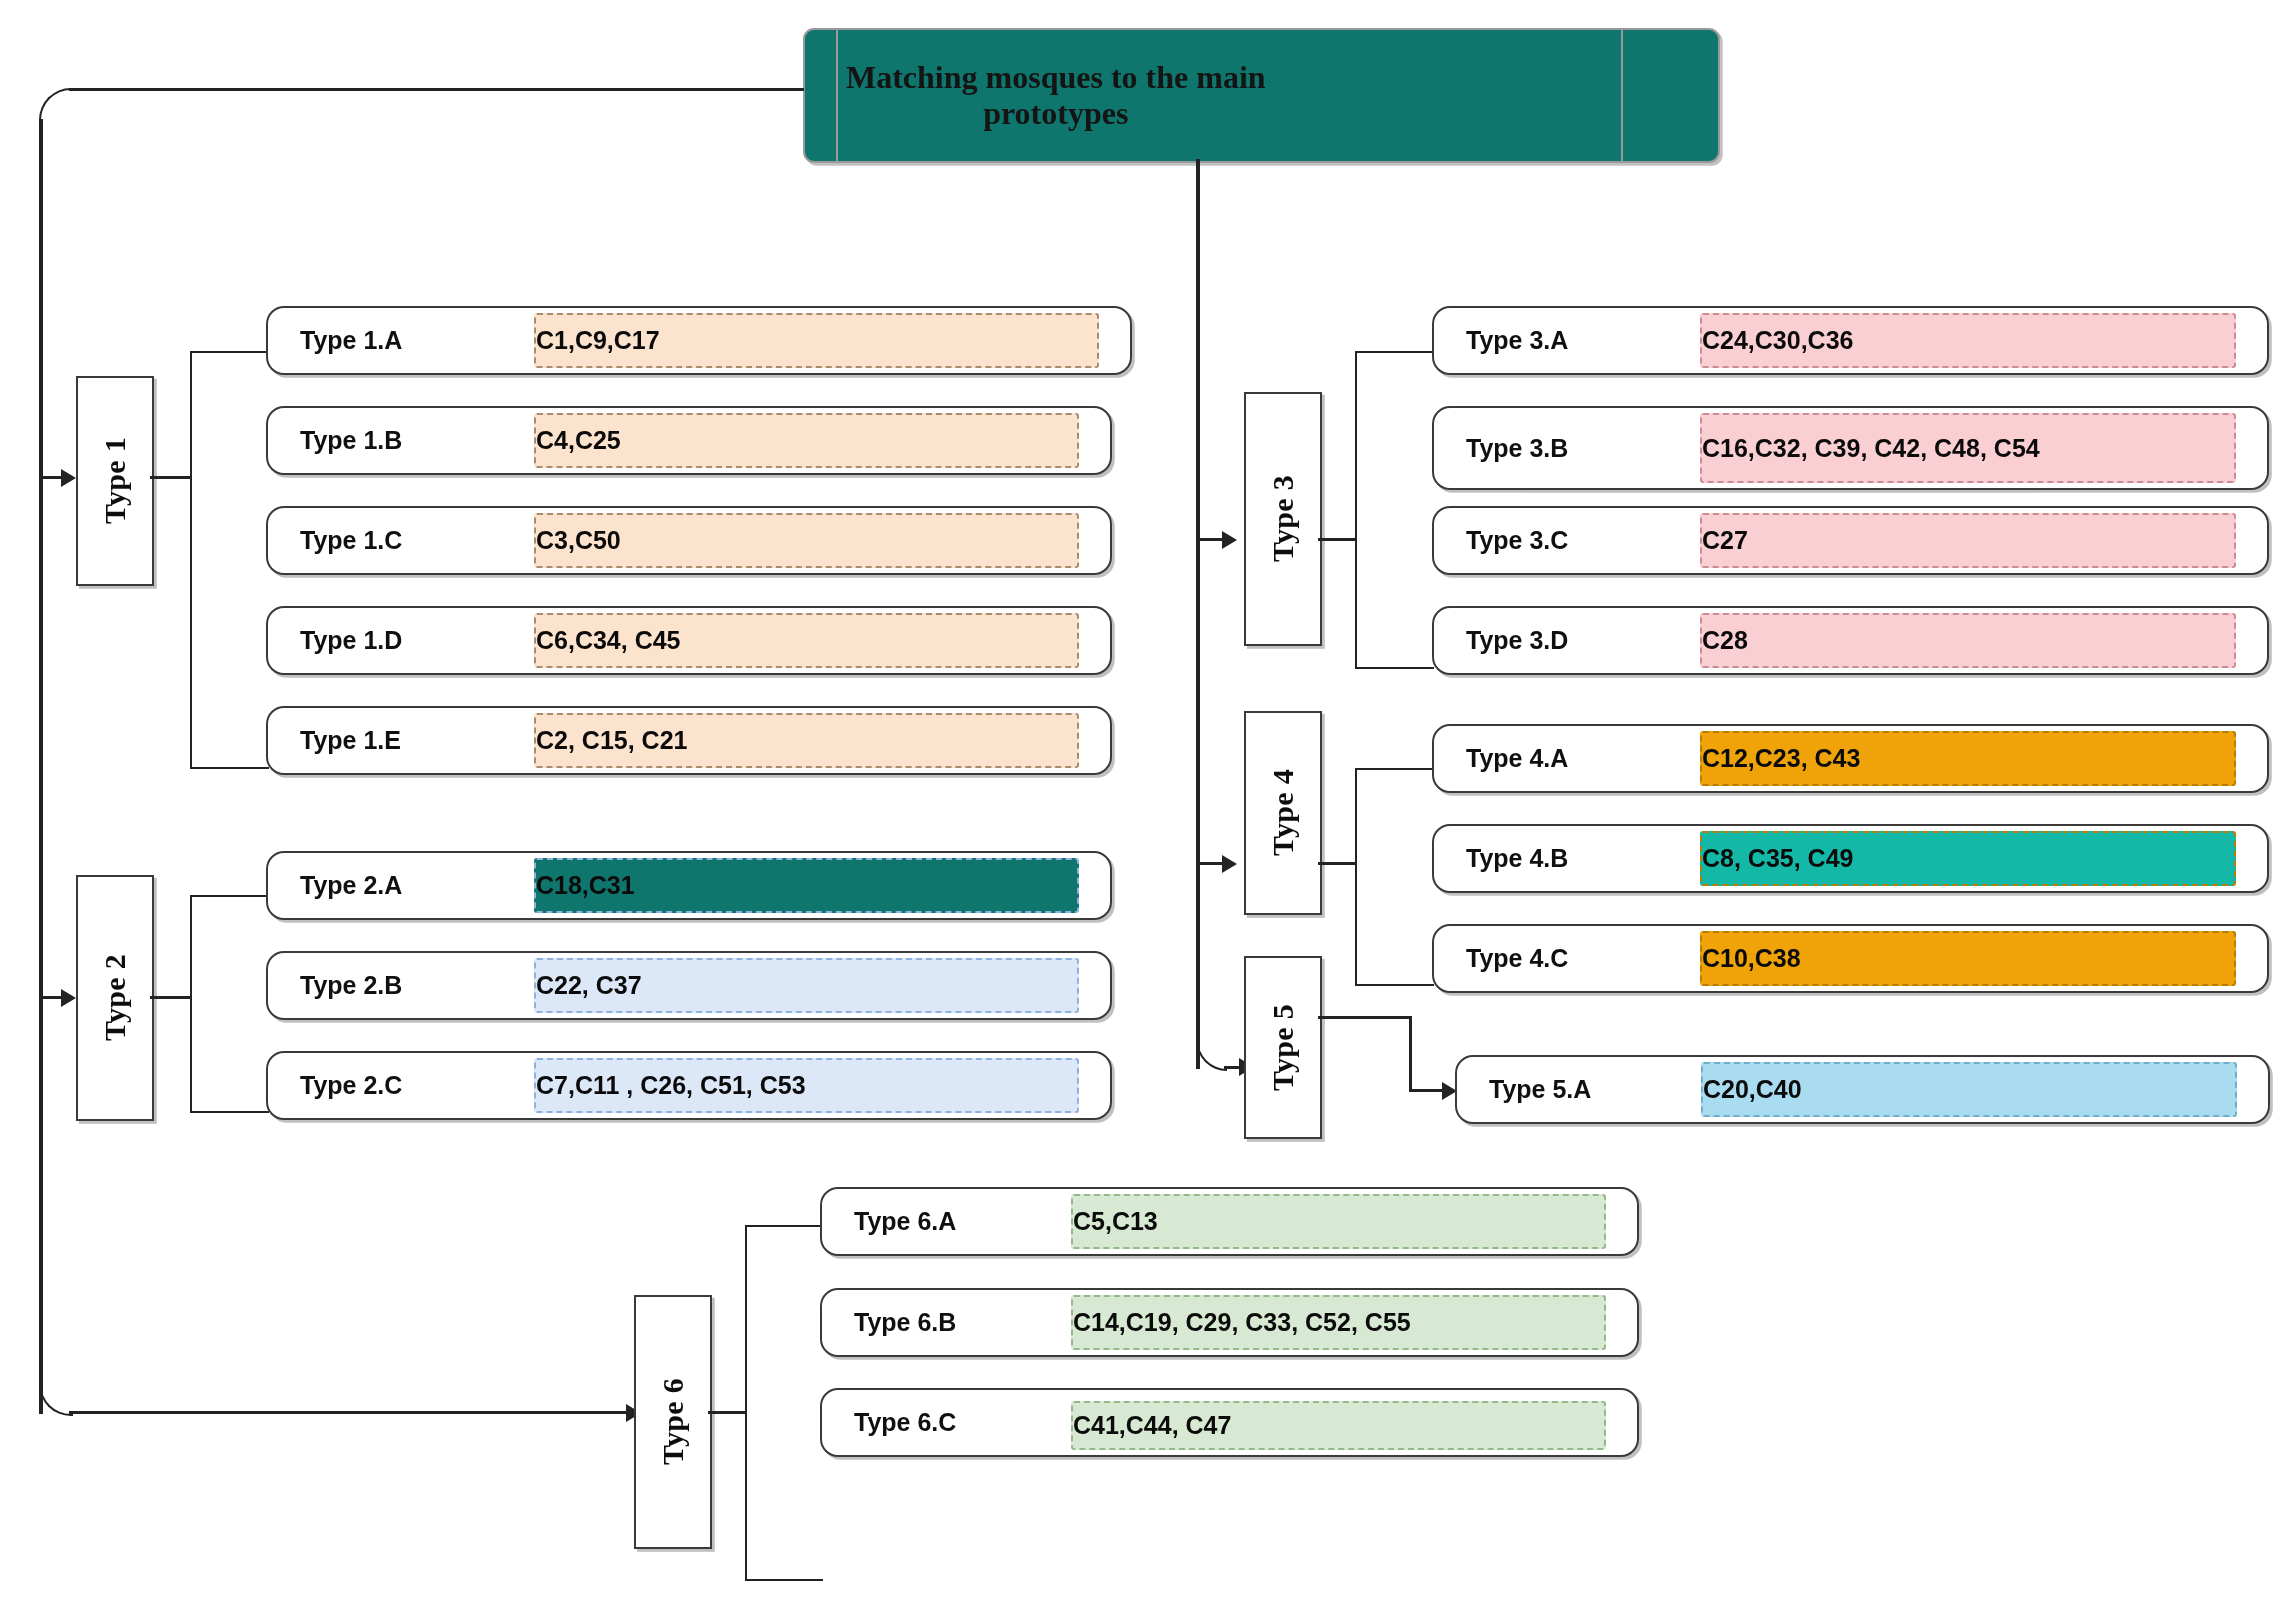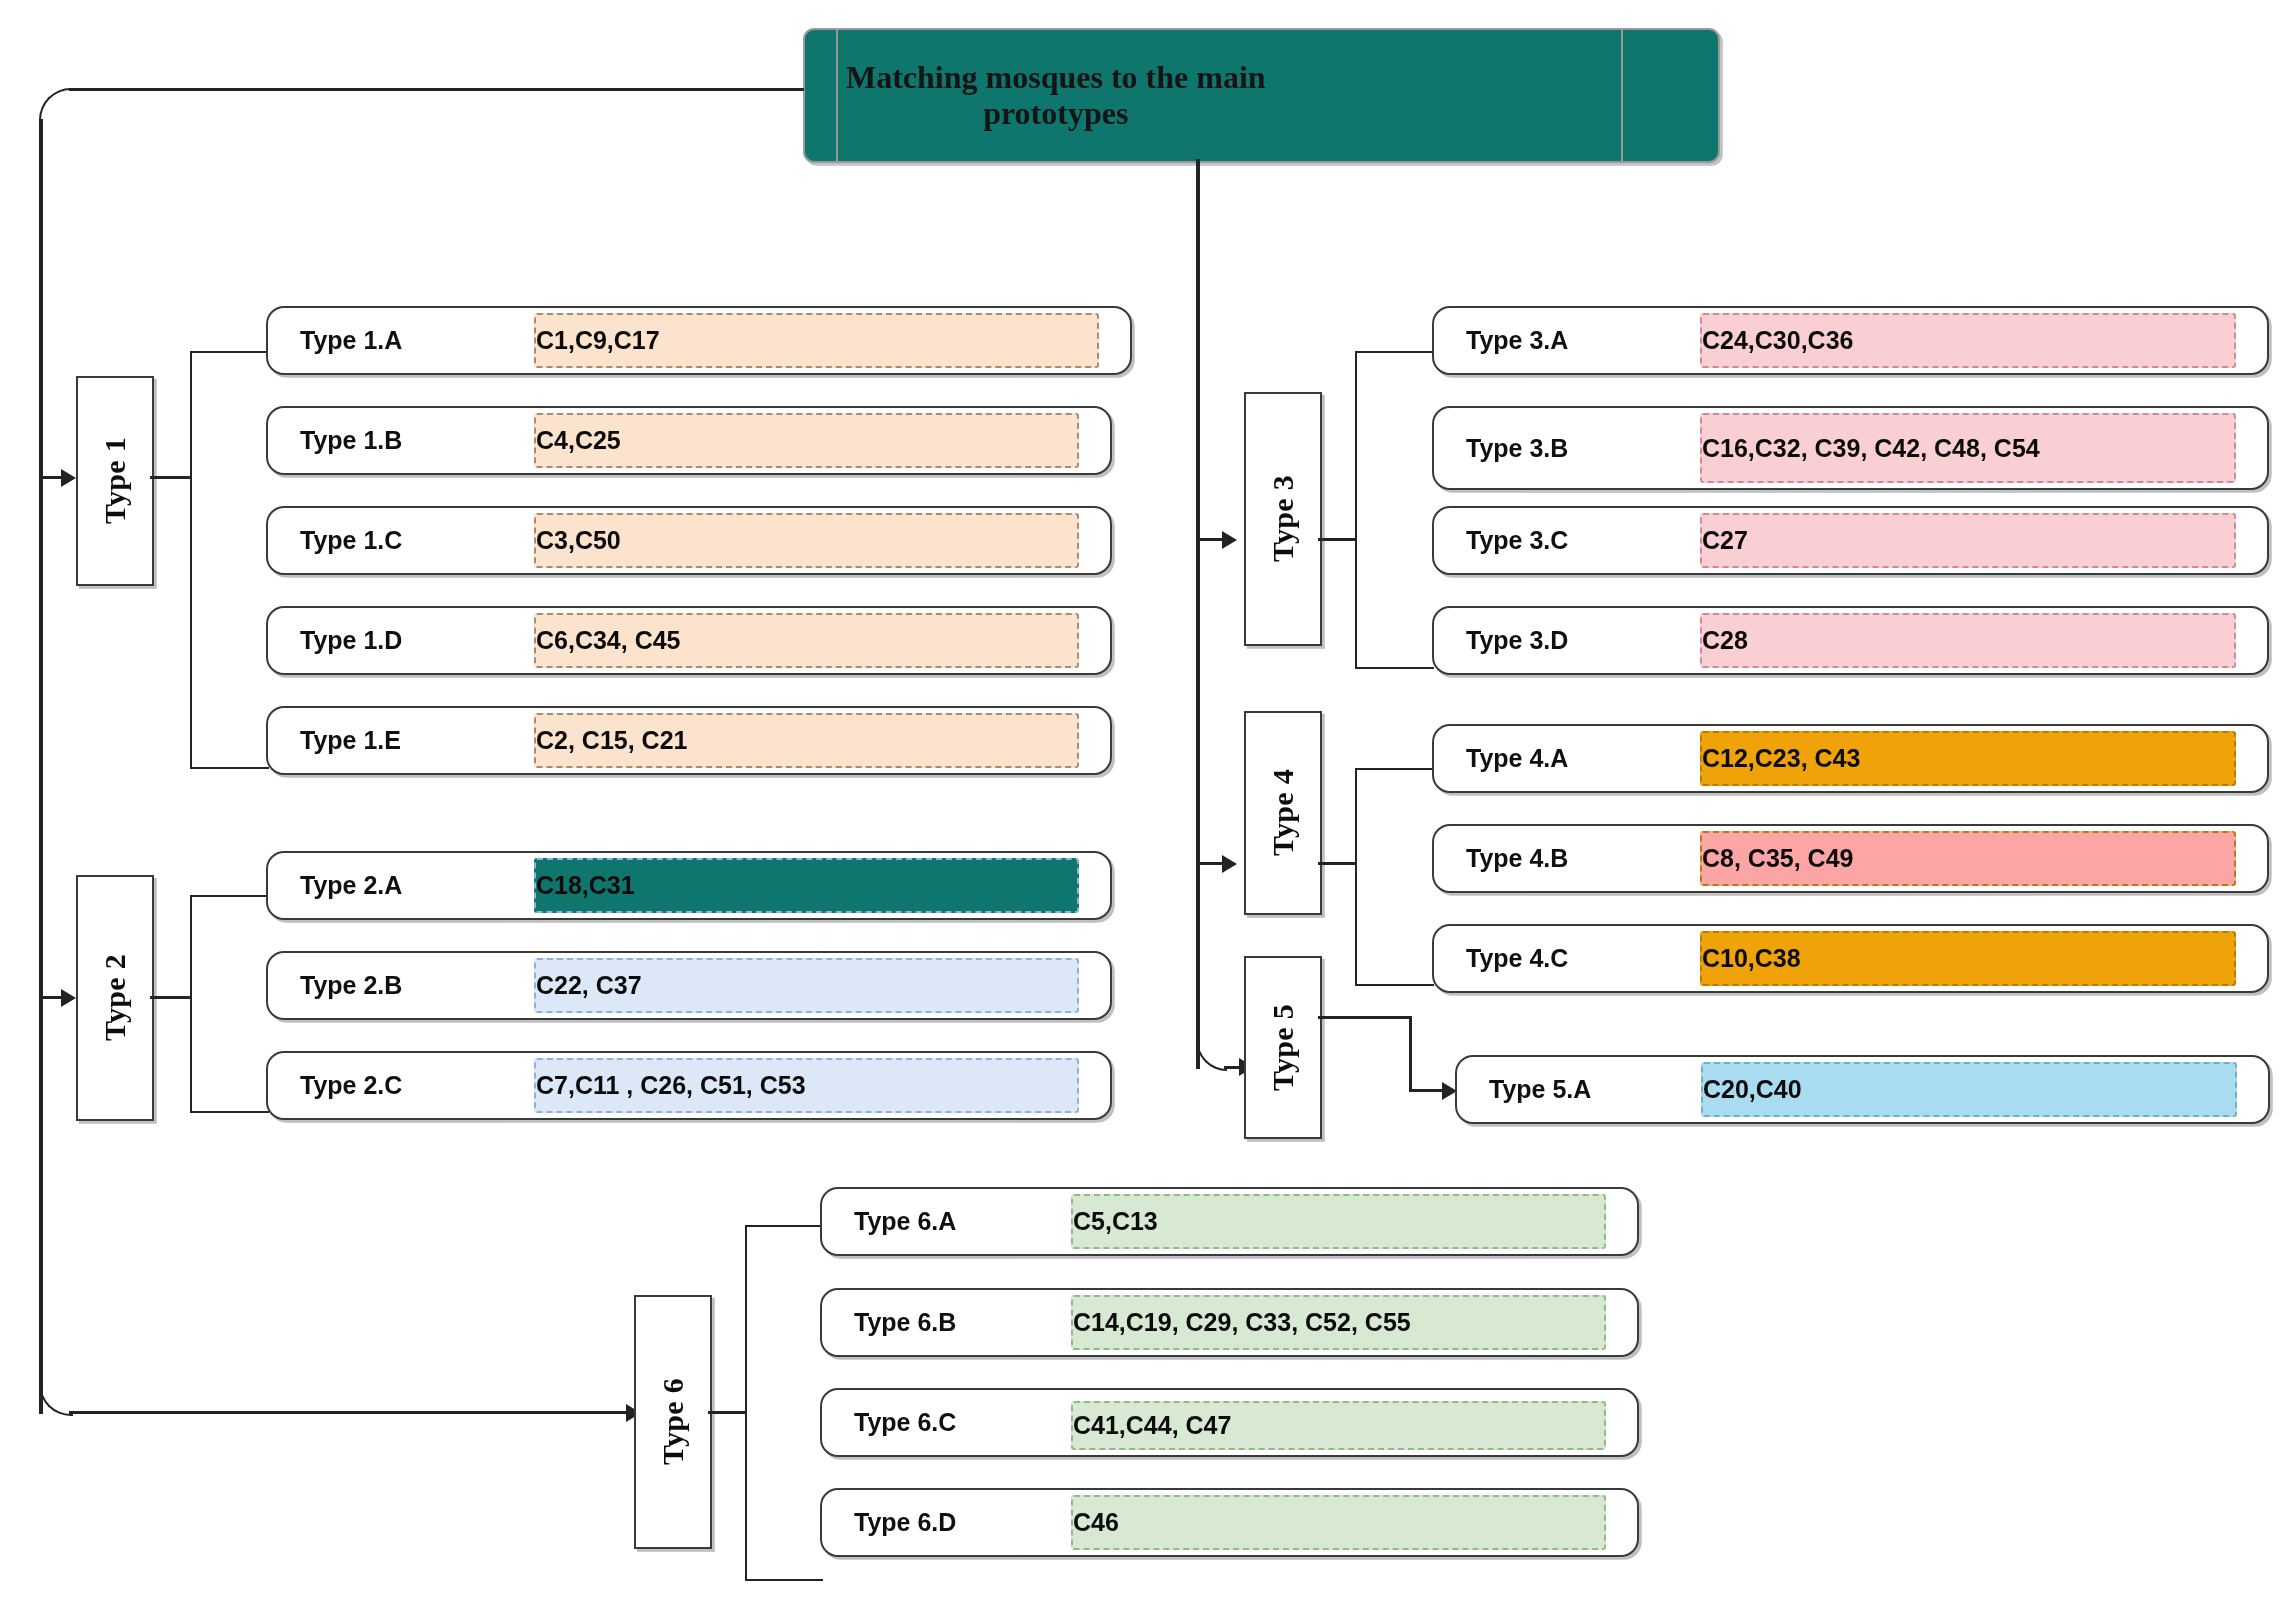--- a/index.html
+++ b/index.html
@@ -263,21 +263,21 @@
 
   <div class="row" style="left:1432px;top:724px;width:837px;height:69px;">
     <div class="row-label">Type 4.A</div>
     <div class="fill" style="left:266px;right:31px;background:#EFA308;border-color:#B47D08;">
       <span>C12,C23, C43</span>
     </div>
   </div>
 
   <div class="row" style="left:1432px;top:824px;width:837px;height:69px;">
     <div class="row-label">Type 4.B</div>
-    <div class="fill" style="left:266px;right:31px;background:#fca5a5;border-color:#B47D08;">
+    <div class="fill" style="left:266px;right:31px;background:#14b8a6;border-color:#B47D08;">
       <span>C8, C35, C49</span>
     </div>
   </div>
 
   <div class="row" style="left:1432px;top:924px;width:837px;height:69px;">
     <div class="row-label">Type 4.C</div>
     <div class="fill" style="left:266px;right:31px;background:#EFA308;border-color:#B47D08;">
       <span>C10,C38</span>
     </div>
   </div>
@@ -318,21 +318,15 @@
     </div>
   </div>
 
   <div class="row" style="left:820px;top:1388px;width:819px;height:69px;">
     <div class="row-label">Type 6.C</div>
     <div class="fill" style="left:249px;right:31px;background:#D7E9D2;border-color:#93B98A;margin-top:6px;">
       <span>C41,C44, C47</span>
     </div>
   </div>
 
-  <div class="row" style="left:820px;top:1488px;width:819px;height:69px;">
-    <div class="row-label">Type 6.D</div>
-    <div class="fill" style="left:249px;right:31px;background:#D7E9D2;border-color:#93B98A;">
-      <span>C46</span>
-    </div>
-  </div>
 
 </div>
 
 
 </body></html>

